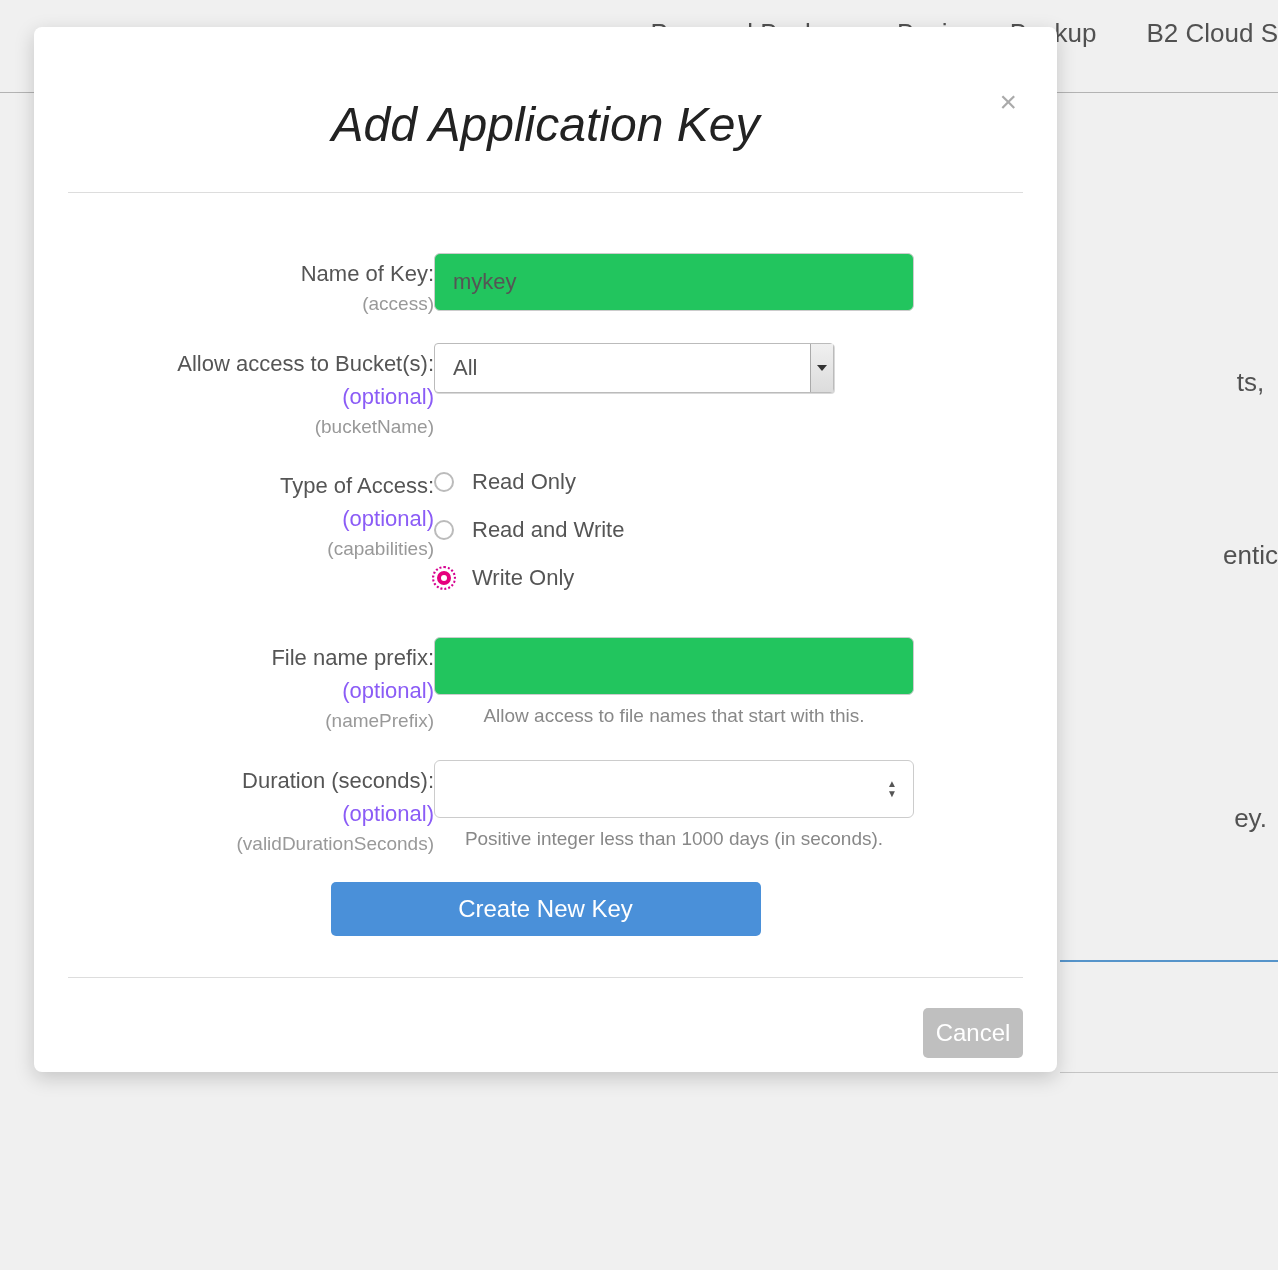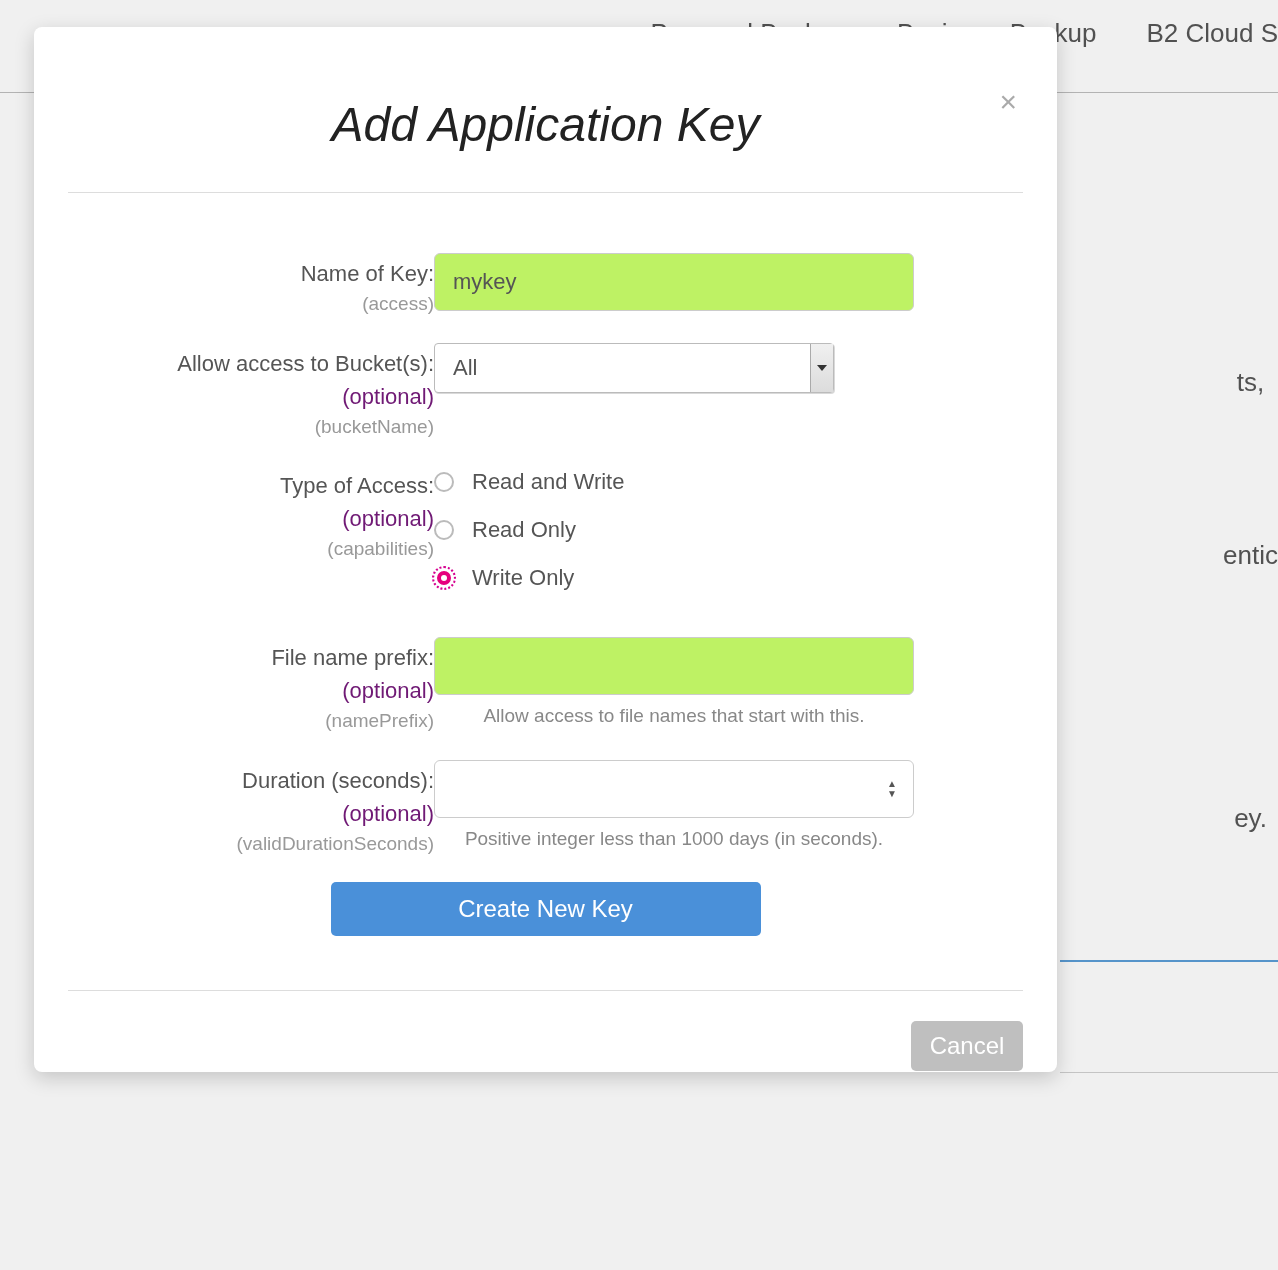--- a/index.html
+++ b/index.html
@@ -98,41 +98,41 @@
   }
   .labelcol {
     width: 330px;
     flex-shrink: 0;
     font-size: 22px;
     color: #555;
     line-height: 1.5;
     padding-top: 4px;
     text-align: right;
   }
-  .labelcol .opt { color: #701a75; }
+  .labelcol .opt { color: #8b5cf6; }
   .labelcol .tech {
     font-size: 19px;
     color: #999;
     margin-top: 0;
     display: block;
   }
   .ctrlcol {
     flex: 1;
   }
   input[type=text], input.textlike {
     width: 480px;
     height: 58px;
     border: 1px solid #ccc;
     border-radius: 6px;
     font-size: 22px;
     color: #555;
     padding: 0 18px;
     box-sizing: border-box;
     outline: none;
-    background: #bef264;
+    background: #22c55e;
   }
   .selectwrap {
     position: relative;
     width: 400px;
     height: 50px;
     border: 1px solid #bbb;
     border-radius: 4px;
     box-sizing: border-box;
     background: #fff;
     display: flex;
@@ -211,21 +211,21 @@
     right: 16px; top: 50%;
     transform: translateY(-50%);
     display: flex;
     flex-direction: column;
     font-size: 10px;
     line-height: 10px;
     color: #555;
   }
   .primary-btn {
     display: block;
-    margin: 22px auto 16px auto;
+    margin: 22px auto 3px auto;
     width: 430px;
     height: 54px;
     background: #4a90d9;
     color: #fff;
     border: none;
     border-radius: 5px;
     font-size: 24px;
     cursor: pointer;
   }
   .modal .footer {
@@ -234,21 +234,21 @@
     display: flex;
     justify-content: flex-end;
     padding: 30px 0 30px 0;
   }
   .cancel-btn {
     background: #bfbfbf;
     color: #fff;
     border: none;
     border-radius: 5px;
     font-size: 24px;
-    width: 112px;
+    width: 100px;
     height: 50px;
     cursor: pointer;
   }
 </style>
 </head>
 <body>
 
 <div class="bg">
   <div class="nav">
     <span>Personal Backup</span>
@@ -300,25 +300,25 @@
 
     <div class="row" style="margin-top:12px">
       <div class="labelcol">
         <span>Type of Access:</span><br>
         <span class="opt">(optional)</span><br>
         <span class="tech">(capabilities)</span>
       </div>
       <div class="ctrlcol radiogrp">
         <div class="radiorow">
           <span class="radio"></span>
-          <span>Read and Write</span>
+          <span>Read Only</span>
         </div>
         <div class="radiorow">
           <span class="radio"></span>
-          <span>Read Only</span>
+          <span>Read and Write</span>
         </div>
         <div class="radiorow">
           <span class="radio checked"></span>
           <span>Write Only</span>
         </div>
       </div>
     </div>
 
     <div class="row" style="margin-top:20px">
       <div class="labelcol">

